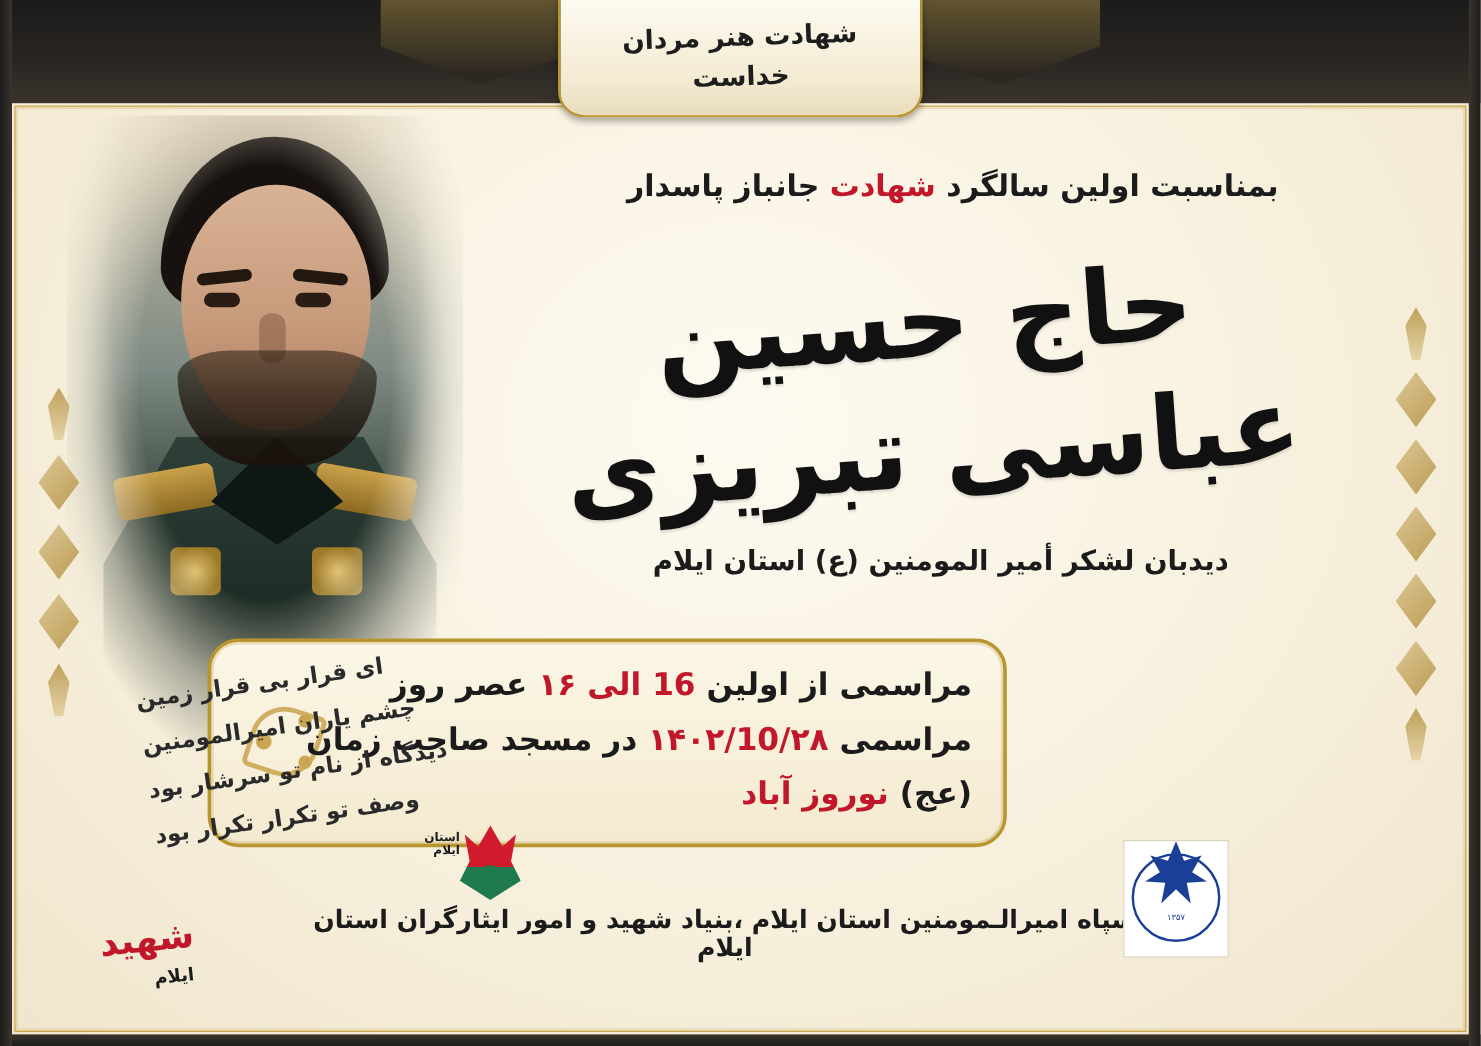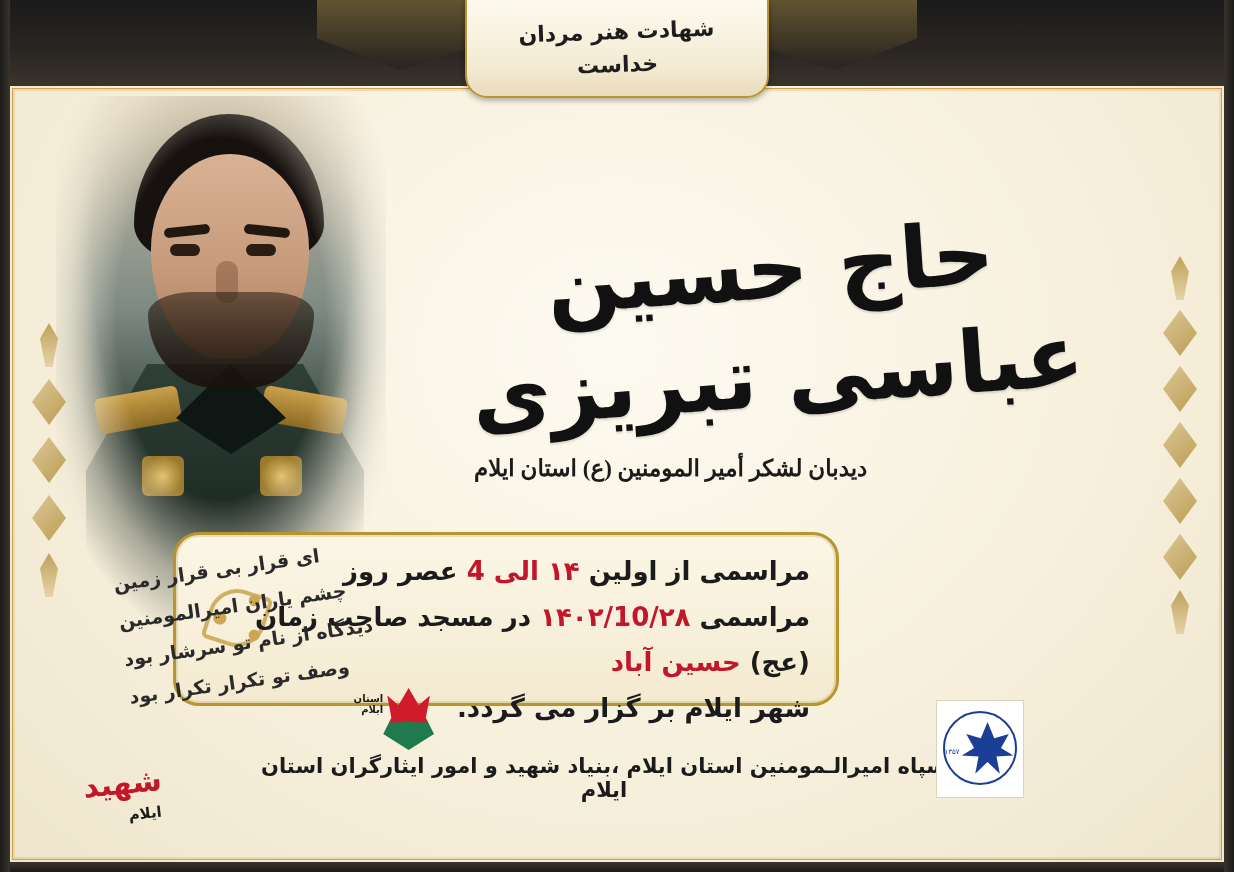--- a/index.html
+++ b/index.html
@@ -135,21 +135,21 @@
     text-align:center;
     font-size:86px;font-weight:bold;color:#111;
     font-family:"DejaVu Sans","Liberation Sans",sans-serif;
     transform:rotate(-4deg);
     line-height:1.25;
     text-shadow:0 2px 2px rgba(0,0,0,.12);
     direction:rtl;
   }
   .role{
     position:absolute;right:140px;top:455px;width:620px;
-    text-align:left;font-size:23px;font-weight:bold;color:#1b1b1b;direction:rtl;font-family:Liberation Serif, serif;
+    text-align:center;font-size:23px;font-weight:bold;color:#1b1b1b;direction:rtl;
   }
 
   
   .ceremony{
     position:absolute;right:395px;top:532px;width:660px;height:168px;
     border:3px solid #b8952f;border-radius:26px;
     background:linear-gradient(180deg,#fbf6e6 0%,#f4ead0 100%);
     box-shadow:inset 0 0 0 2px rgba(184,149,47,.25);
   }
   .ceremony-inner{
@@ -186,21 +186,21 @@
     position:absolute;left:0;right:0;bottom:30px;height:120px;
   }
   .footer-text{
     position:absolute;right:270px;bottom:40px;width:720px;
     text-align:center;direction:rtl;
     font-size:21px;font-weight:bold;color:#1b1b1b;
   }
   .logo-sepah{
     position:absolute;right:210px;bottom:44px;width:86px;height:96px;
     background:#fff;border:1px solid #dcd3bb;
-    display:flex;flex-direction:row;align-items:center;justify-content:center;
+    display:flex;flex-direction:column;align-items:center;
   }
   .logo-sepah .mark{
     width:56px;height:54px;background:#1b3f96;
     clip-path:polygon(50% 0,62% 30%,88% 22%,74% 48%,96% 62%,66% 64%,72% 96%,50% 74%,28% 96%,34% 64%,4% 62%,26% 48%,12% 22%,38% 30%);
   }
   .logo-sepah .ring{
     width:70px;height:70px;border:2px solid #1b3f96;border-radius:50%;
     position:absolute;top:10px;
   }
   .logo-sepah .cap{font-size:7px;color:#1b3f96;margin-top:6px;}
@@ -281,35 +281,37 @@
     <span class="orn-cap"></span>
   </div>
   <div class="left-orn">
     <span class="orn-cap"></span>
     <span class="orn-diamond"></span>
     <span class="orn-diamond"></span>
     <span class="orn-diamond"></span>
     <span class="orn-cap"></span>
   </div>
 
+  <div class="occasion">
+    <span>بمناسبت اولین سالگرد </span><span class="red">شهادت</span><span> جانباز پاسدار</span>
+  </div>
 
   <div class="martyr-name">حاج حسین عباسی تبریزی</div>
 
   <div class="role">دیدبان لشکر أمیر المومنین (ع) استان ایلام</div>
 
   <div class="ceremony">
     <div class="cer-orn"></div>
     <div class="ceremony-inner">
       <div>
-        <span>مراسمی از اولین </span><span class="red">۱۴ الی 4</span><span> عصر روز</span>
+        <span>مراسمی از اولین </span><span class="red">16 الی ۱۶</span><span> عصر روز</span>
       </div>
       <div>
-        <span>مراسمی </span><span class="red">۱۴۰۲/10/۲۸</span><span> در مسجد صاحب زمان (عج) </span><span class="red">حسین آباد</span>
+        <span>مراسمی </span><span class="red">۱۴۰۲/10/۲۸</span><span> در مسجد صاحب زمان (عج) </span><span class="red">نوروز آباد</span>
       </div>
-      <div>شهر ایلام بر گزار می گردد.</div>
     </div>
   </div>
 
   <div class="poem">
     <div>ای قرار بی قرار زمین</div>
     <div>چشم یاران امیرالمومنین</div>
     <div>دیدگاه از نام تو سرشار بود</div>
     <div>وصف تو تکرار تکرار بود</div>
   </div>
 

